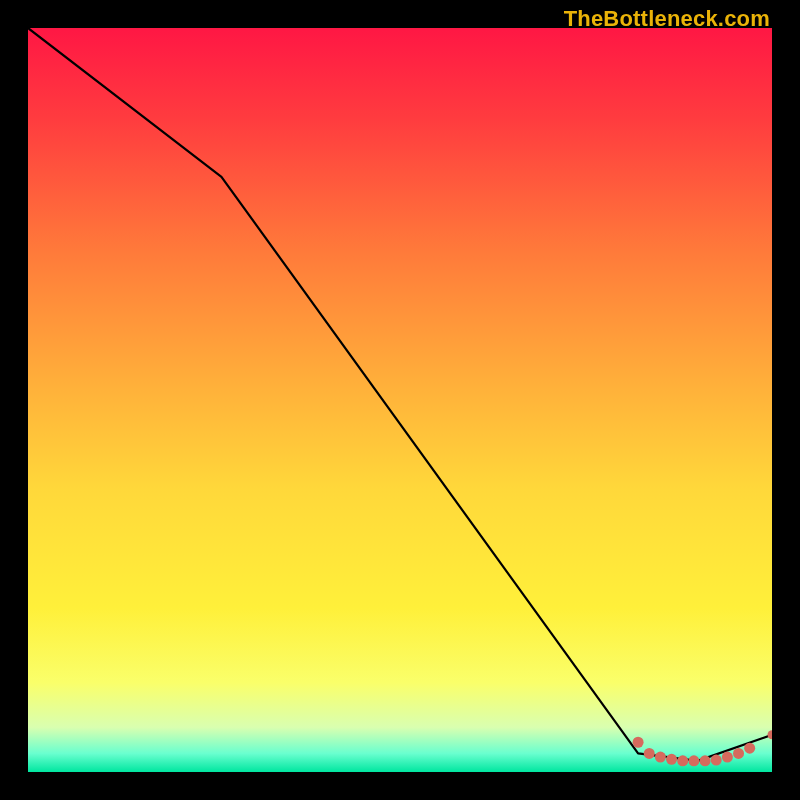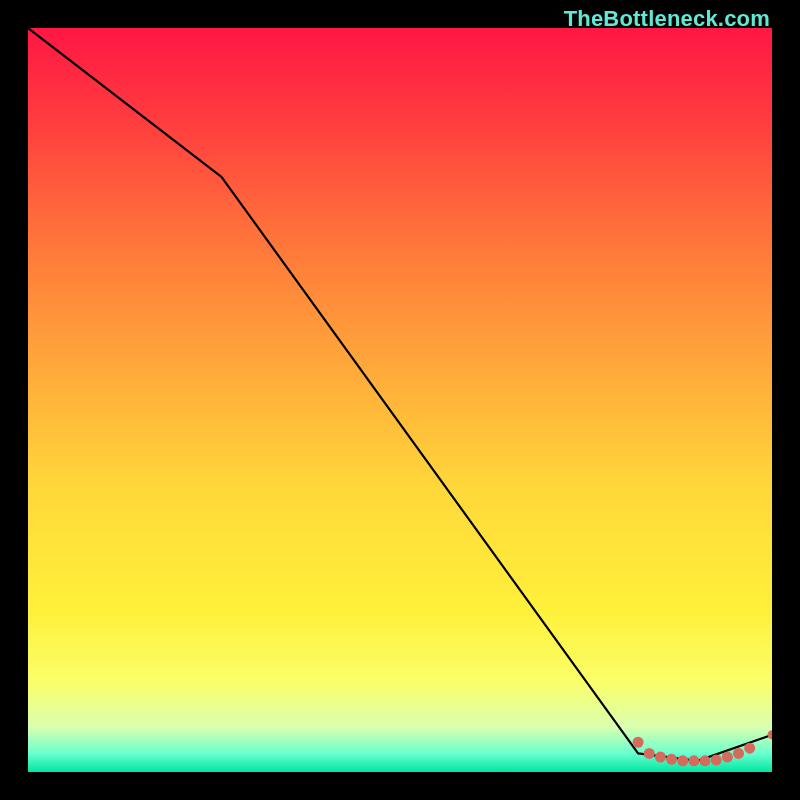--- a/index.html
+++ b/index.html
@@ -15,21 +15,21 @@
     top: 28px;
     left: 28px;
     width: 744px;
     height: 744px;
     overflow: hidden;
   }
   .watermark {
     position: absolute;
     top: 6px;
     right: 30px;
-    color: #5eead4;
+    color: #eab308;
     font-family: Arial, Helvetica, sans-serif;
     font-size: 22px;
     font-weight: 600;
     letter-spacing: 0.2px;
   }
   .svg-chart { display: block; }
 </style>
 </head>
 <body>
 

